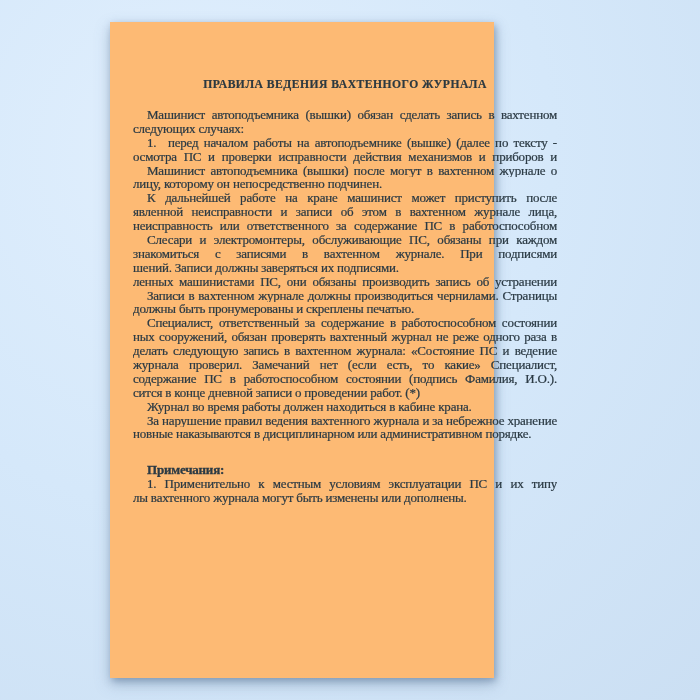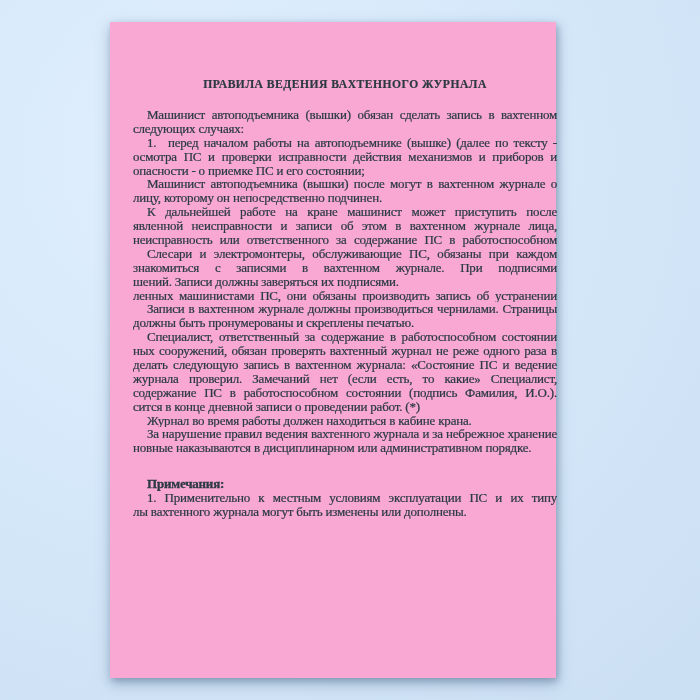--- a/index.html
+++ b/index.html
@@ -2,22 +2,22 @@
 <html><head>
 <meta charset="utf-8">
 <style>
   html,body{margin:0;padding:0;}
   body{
     width:700px;height:700px;overflow:hidden;
     background:radial-gradient(circle at 28% 22%, #e1effd 0%, #d5e8fa 48%, #cbdff3 100%);
     font-family:"Liberation Serif","DejaVu Serif",serif;
   }
   .page{
-    position:absolute;left:110px;top:22px;width:446px;height:656px;
-    background:#f9a8d4;
+    position:absolute;left:110px;top:22px;width:384px;height:656px;
+    background:#fdba74;
     box-shadow:2px 3px 7px rgba(88,115,148,.50), 0 6px 14px rgba(88,115,148,.35);
   }
   .doc-title{
     position:absolute;top:56px;left:23px;width:424px;
     text-align:center;font-size:11.6px;line-height:14px;font-weight:bold;
     letter-spacing:.5px;color:#2c3940;
     -webkit-text-stroke:.2px;
   }
   .doc-body{
     position:absolute;top:86px;left:23px;width:424px;
@@ -41,21 +41,20 @@
 <div class="page">
   <div class="doc-title">ПРАВИЛА ВЕДЕНИЯ ВАХТЕННОГО ЖУРНАЛА</div>
   <div class="doc-body" id="doc-body" style="color: rgb(43, 58, 68);">
       <div class="para">
         <div class="line first">Машинист автоподъемника (вышки) обязан сделать запись в вахтенном журнале в</div>
         <div class="line last">следующих случаях:</div>
       </div>
       <div class="para">
         <div class="line first">1.  перед началом работы на автоподъемнике (вышке) (далее по тексту - ПС) после</div>
         <div class="line">осмотра ПС и проверки исправности действия механизмов и приборов и устройств без-</div>
-        <div class="line last">опасности - о приемке ПС и его состоянии;</div>
       </div>
       <div class="para">
         <div class="line first">Машинист автоподъемника (вышки) после могут в вахтенном журнале о неисправ-</div>
         <div class="line last">лицу, которому он непосредственно подчинен.</div>
       </div>
       <div class="para">
         <div class="line first">К дальнейшей работе на кране машинист может приступить после устранения вы-</div>
         <div class="line">явленной неисправности и записи об этом в вахтенном журнале лица, устранившего</div>
         <div class="line last">неисправность или ответственного за содержание ПС в работоспособном состоянии.</div>
       </div>

